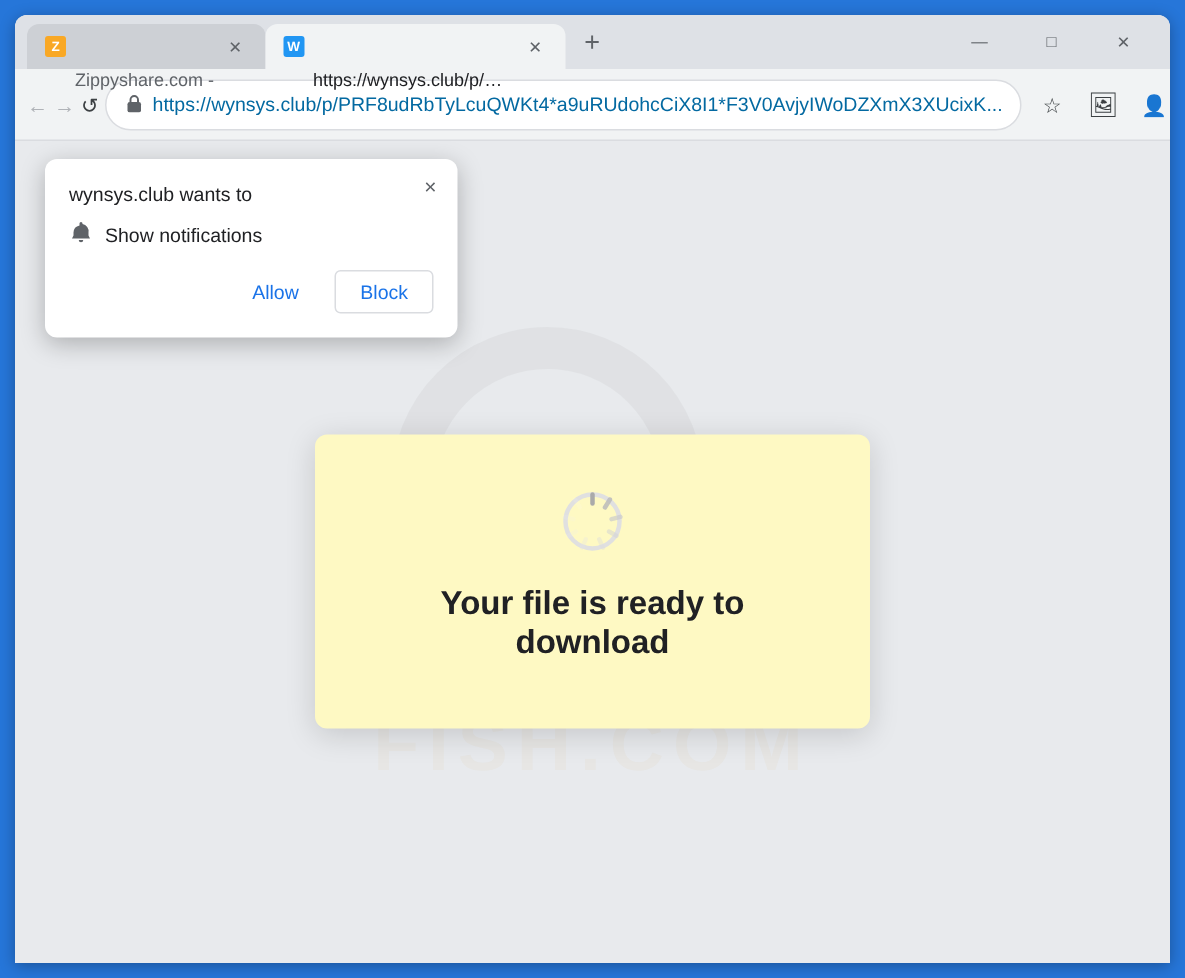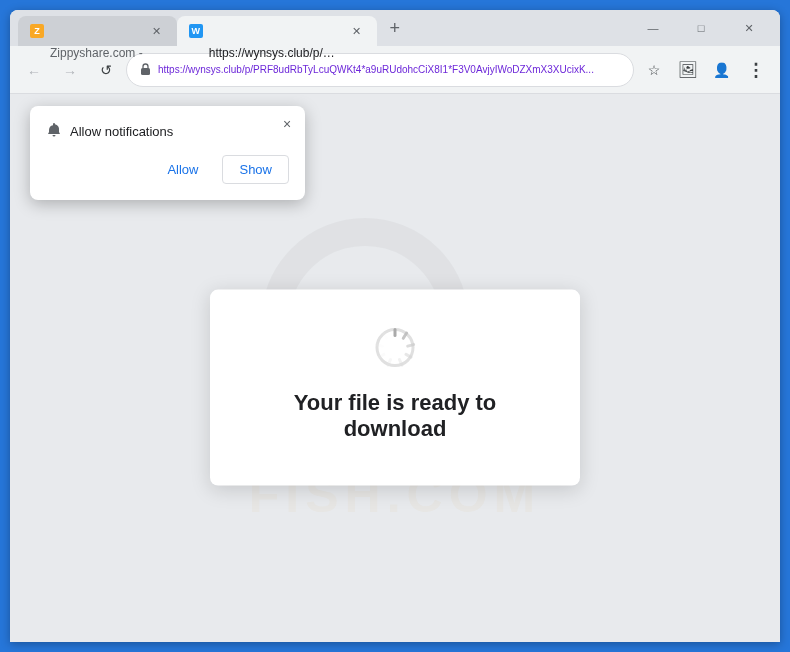--- a/index.html
+++ b/index.html
@@ -168,22 +168,22 @@
       border: 1px solid #dadce0;
     }
 
     .lock-icon-wrap {
       color: #5f6368;
       font-size: 13px;
     }
 
     .address-text {
       flex: 1;
-      font-size: 10px;
-      color: #6d28d9;
+      font-size: 13px;
+      color: #0369a1;
       overflow: hidden;
       text-overflow: ellipsis;
       white-space: nowrap;
     }
 
     .nav-right-icons {
       display: flex;
       align-items: center;
       gap: 2px;
     }
@@ -287,21 +287,21 @@
       cursor: pointer;
       font-weight: 500;
     }
 
     
     .download-card {
       position: absolute;
       top: 50%;
       left: 50%;
       transform: translate(-50%, -40%);
-      background: #ffffff;
+      background: #fef9c3;
       border-radius: 8px;
       box-shadow: 0 4px 20px rgba(0,0,0,0.15);
       padding: 36px 48px;
       text-align: center;
       width: 370px;
       z-index: 50;
     }
 
     
     .spinner-container {
@@ -407,32 +407,33 @@
 
           <text x="65" y="135" font-size="70" font-weight="900" fill="#888" font-family="Arial">PC</text>
         </svg>
       </div>
 
       <div style="font-size:50px;font-weight:900;color:#c8860a;letter-spacing:6px;opacity:0.5;margin-top:-20px;">FISH.COM</div>
     </div>
 
     <div class="permission-popup">
       <div class="popup-close-btn">×</div>
+      <div class="popup-title">wynsys.club wants to</div>
       <div class="popup-notification-row">
         <span class="bell-icon">
           <svg width="16" height="16" viewBox="0 0 16 16" fill="#5f6368">
             <path d="M8 1a1 1 0 0 1 1 1v.29A5 5 0 0 1 13 8v2l1 2H2l1-2V8a5 5 0 0 1 4-4.71V2a1 1 0 0 1 1-1z"></path>
             <path d="M6.5 13a1.5 1.5 0 0 0 3 0H6.5z" fill="#5f6368"></path>
           </svg>
         </span>
-        <span class="notification-label">Allow notifications</span>
+        <span class="notification-label">Show notifications</span>
       </div>
       <div class="popup-buttons">
         <button class="btn-allow">Allow</button>
-        <button class="btn-block">Show</button>
+        <button class="btn-block">Block</button>
       </div>
     </div>
 
     <div class="download-card">
       <div class="spinner-container">
         <div class="spinner">
           <svg class="spinner-svg" width="44" height="44" viewBox="0 0 44 44">
             <circle cx="22" cy="22" r="18" fill="none" stroke="#e0e0e0" stroke-width="3"></circle>
 
             <line x1="22" y1="4" x2="22" y2="10" stroke="#aaa" stroke-width="3" stroke-linecap="round"></line>

